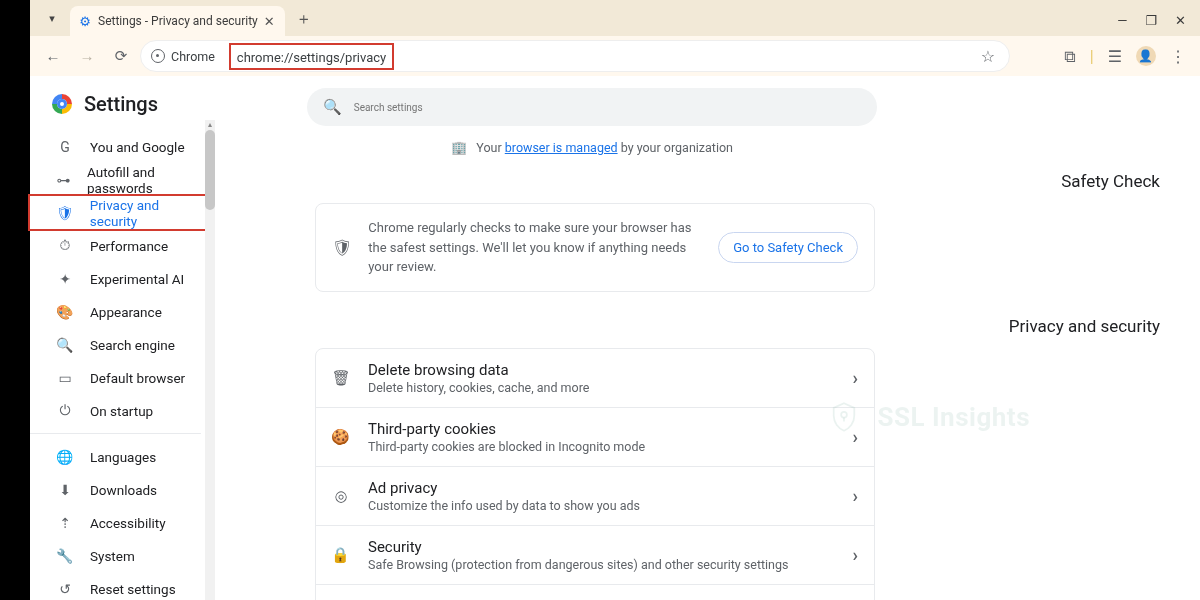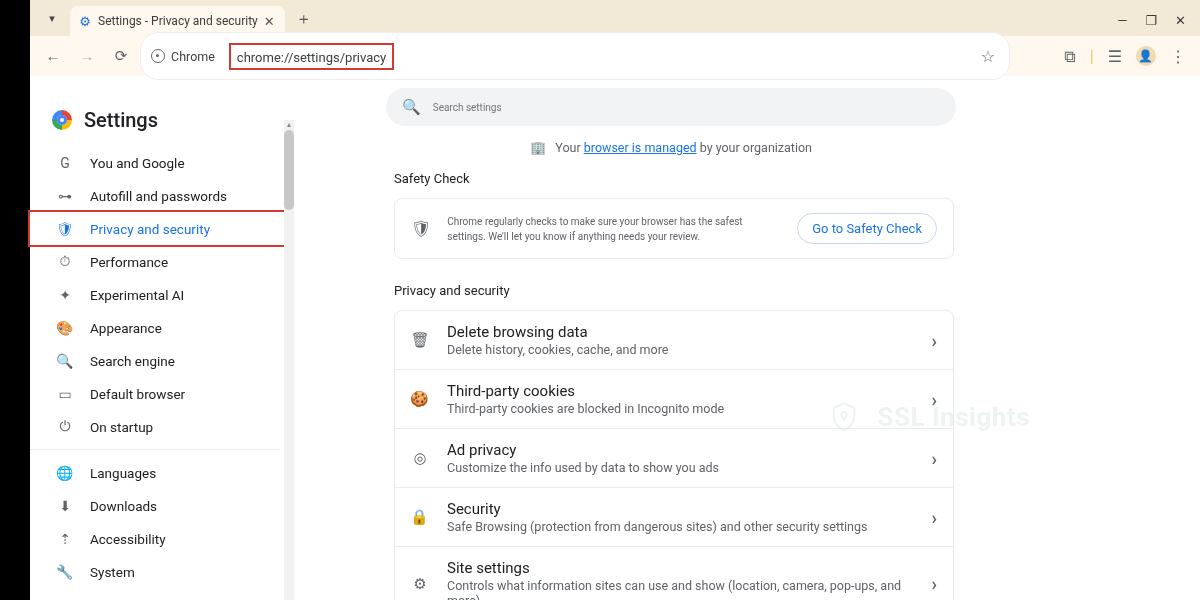--- a/index.html
+++ b/index.html
@@ -11,33 +11,33 @@
   .tab { background:#fff8ee; height:30px; margin-bottom:0; border-radius:8px 8px 0 0; display:flex; align-items:center; padding:0 10px 0 8px; gap:6px; min-width:200px; }
   .tab .favi { width:14px; height:14px; display:flex; align-items:center; justify-content:center; color:#1a73e8; font-size:13px;}
   .tab .title { font-size:12px; color:#3c3c3c; flex:1; }
   .tab .close { font-size:13px; color:#555; }
   .newtab { width:26px; height:26px; margin:0 0 4px 6px; display:flex; align-items:center; justify-content:center; color:#555; font-size:16px;}
   .winctrls { margin-left:auto; display:flex; gap:18px; padding:0 14px 8px 0; color:#3a3a3a; font-size:13px;}
   .toolbar { background:#fff8ee; height:40px; display:flex; align-items:center; padding:0 8px; gap:4px; }
   .tbtn { width:30px; height:30px; display:flex; align-items:center; justify-content:center; color:#5f6368; font-size:15px; border-radius:15px; }
   .tbtn.fwd { color:#b8b0a2; }
   .omnibox-wrap { flex:1; display:flex; align-items:center; }
-  .omnibox { background:#fff; border-radius:18px; height:48px; display:flex; align-items:center; padding:0 14px 0 10px; gap:8px; width:870px; border:1px solid #eee;}
+  .omnibox { background:#fff; border-radius:18px; height:32px; display:flex; align-items:center; padding:0 14px 0 10px; gap:8px; width:870px; border:1px solid #eee;}
   .chrome-chip { display:flex; align-items:center; gap:6px; font-size:12.5px; color:#3c4043; padding-right:6px;}
   .chrome-chip .ico { width:14px; height:14px; border:1.5px solid #5f6368; border-radius:50%; position:relative;}
   .chrome-chip .ico::after{content:""; position:absolute; width:3px; height:3px; background:#5f6368; border-radius:50%; left:3.5px; top:3.5px;}
   .url-hl { border:2px solid #d23b2f; padding:2px 6px; }
   .url-txt { font-size:13px; color:#3c4043; }
   .star { margin-left:auto; color:#5f6368; font-size:16px;}
   .rightctrls { display:flex; align-items:center; gap:14px; padding:0 6px 0 10px; color:#5f6368;}
   .rightctrls .sep { color:#e8c96d; }
   .avatar { width:20px; height:20px; border-radius:50%; background:#f0d9b5; display:flex; align-items:center; justify-content:center; font-size:12px; color:#8a6d3b;}
   
   .content { display:flex; height:524px; background:#fff; }
-  .sidebar { width:264px; border-right:0; padding-top:32px; position:relative;}
+  .sidebar { width:185px; border-right:0; padding-top:16px; position:relative;}
   .sb-scroll { position:absolute; right:0; top:54px; width:10px; height:80px; background:#c7c7c7; border-radius:5px;}
   .sb-scroll-track { position:absolute; right:0; top:44px; bottom:0; width:10px; background:#f1f1f1;}
   .sb-scroll-up { position:absolute; right:0; top:44px; width:10px; height:10px; font-size:8px; color:#888; text-align:center;}
   .brand { display:flex; align-items:center; gap:12px; padding:0 0 14px 22px; }
   .brand-logo { width:20px; height:20px; background:conic-gradient(#ea4335 0 90deg,#fbbc05 90deg 180deg,#34a853 180deg 270deg,#4285f4 270deg 360deg); border-radius:50%; position:relative;}
   .brand-logo::after{content:""; position:absolute; inset:5px; background:#fff; border-radius:50%; box-shadow:inset 0 0 0 3px #4285f4;}
   .brand-title { font-size:20px; font-weight:500; color:#202124;}
   .navlist { display:flex; flex-direction:column; }
   .navitem { display:flex; align-items:center; gap:16px; height:33px; padding:0 0 0 26px; font-size:13.5px; color:#202124; border-radius:0 18px 18px 0; margin-right:14px;}
   .navitem.divider { height:0; border-top:1px solid #e8eaed; margin:6px 14px 6px 0; padding:0;}
@@ -46,25 +46,25 @@
   .navitem.active .ico { color:#1a73e8; }
   .active-hl { border:2px solid #d23b2f; margin:-2px 6px -2px -2px; padding: 0; }
   .active-hl .navitem { margin-right:0; }
   .main { flex:1; padding:12px 40px 0 100px; position:relative;}
   .searchbar { background:#f1f3f4; border-radius:20px; height:38px; width:570px; display:flex; align-items:center; padding:0 16px; gap:12px; color:#5f6368; margin-left:-8px;}
   .searchbar .sico { font-size:15px; }
   .searchbar input { border:0; background:transparent; font-size:10px; color:#5f6368; outline:none; flex:1;}
   .managed { text-align:center; font-size:12.5px; color:#5f6368; padding:14px 0 10px; width:570px; margin-left:-8px;}
   .managed a { color:#1a73e8; text-decoration:underline;}
   .managed .mico { display:inline-block; margin-right:6px; font-size:13px; color:#5f6368;}
-  .section-title { font-size:13px; color:#202124; padding:6px 0 12px; }
+  .section-title { font-size:17px; color:#202124; padding:6px 0 12px;text-align:right; }
   .card { border:1px solid #e8eaed; border-radius:8px; width:560px; }
   .safety-card { display:flex; align-items:center; padding:14px 16px; gap:16px;}
   .safety-card .sico { color:#5f6368; font-size:16px;}
-  .safety-text { flex:1; font-size:10px; color:#5f6368; line-height:1.5;}
+  .safety-text { flex:1; font-size:13px; color:#5f6368; line-height:1.5;}
   .safety-btn { border:1px solid #c9d6f0; color:#1a73e8; background:#fff; border-radius:16px; padding:7px 14px; font-size:13px;}
   .list-row { display:flex; align-items:center; padding:12px 16px; gap:18px; border-top:1px solid #e8eaed;}
   .list-row:first-child { border-top:0;}
   .row-ico { width:18px; color:#5f6368; font-size:15px; display:flex; justify-content:center;}
   .row-body { flex:1; }
   .row-title { font-size:15px; color:#202124;}
   .row-sub { font-size:12.5px; color:#5f6368; margin-top:1px;}
   .row-chev { color:#5f6368; font-size:18px; font-weight:600;}
   .watermark { position:absolute; right:170px; top:325px; font-size:26px; font-weight:700; color:rgba(150,190,180,0.18); pointer-events:none; letter-spacing:0.5px; display:flex; align-items:center; gap:19px;}
   .watermark svg { opacity:0.8;}

